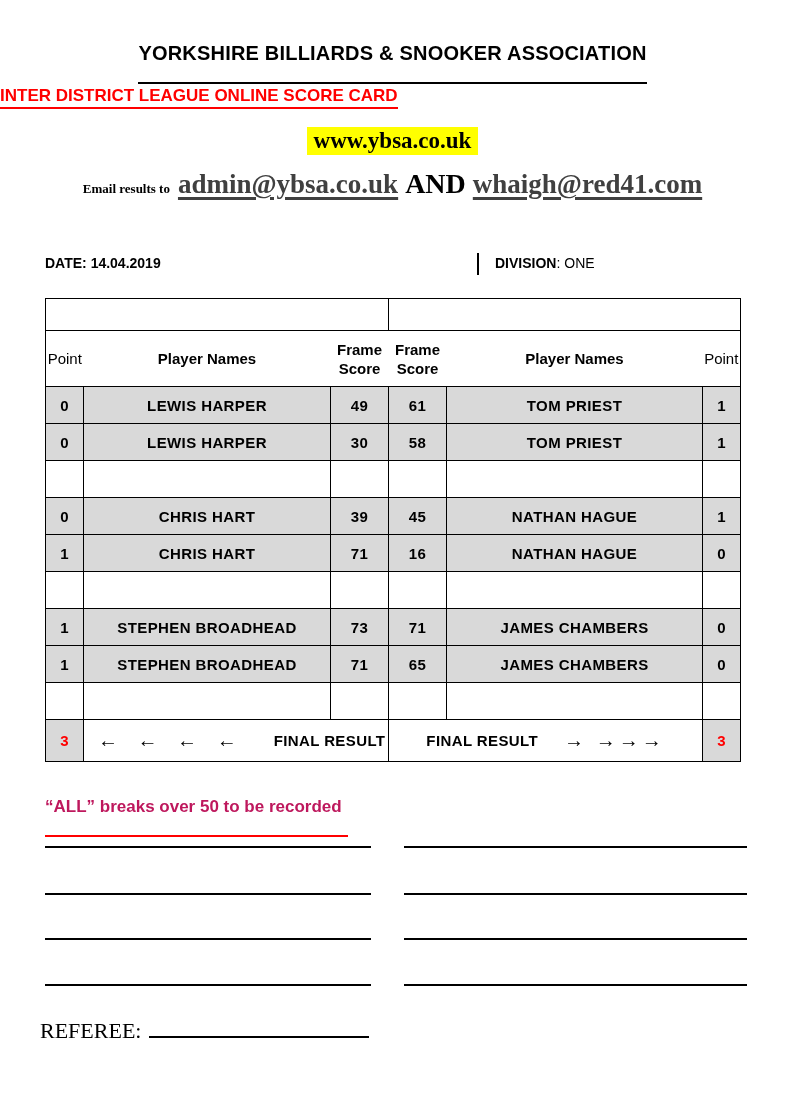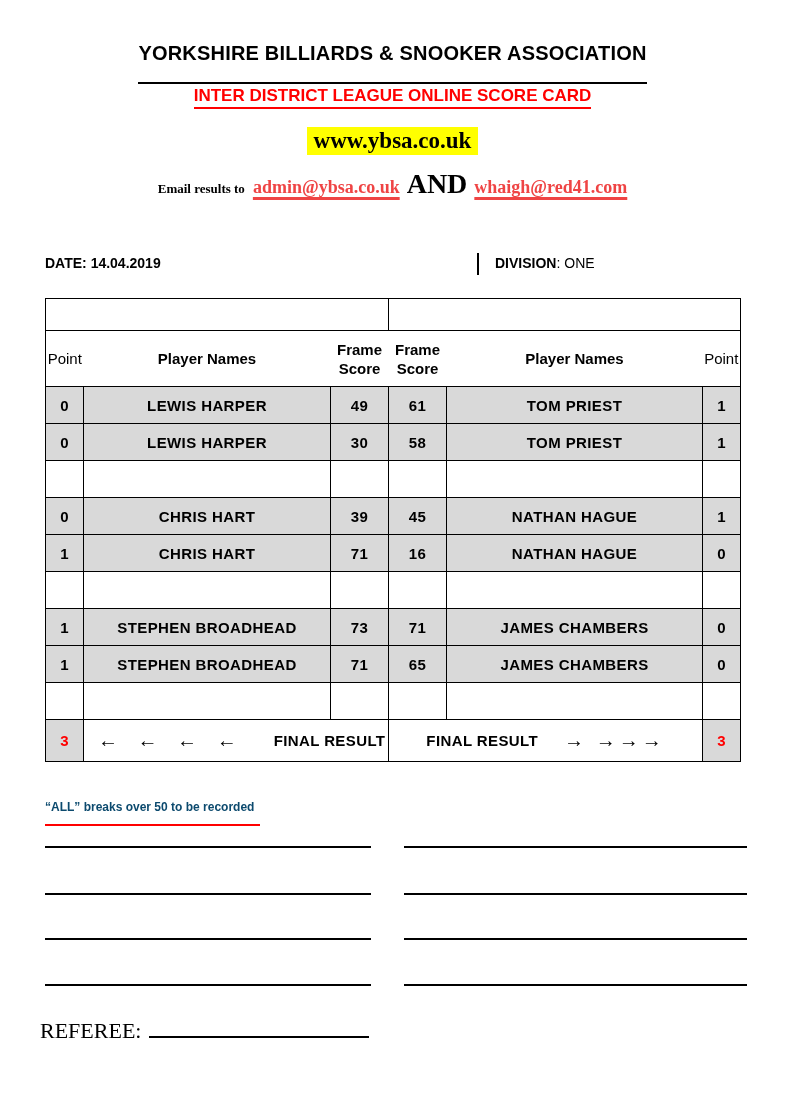--- a/index.html
+++ b/index.html
@@ -10,40 +10,40 @@
   }
   
   .doc-title {
     position:absolute; top:42px; left:0; right:0; text-align:center;
   }
   .doc-title span{
     display:inline-block; font-size:20px; font-weight:bold; letter-spacing:.2px;
     border-bottom:2px solid #000; padding-bottom:17px;
   }
   .doc-subtitle {
-    position:absolute; top:86px; left:0; right:0; text-align:center;
+    position:absolute; top:86px; left:0; right:0; 
   }
   .doc-subtitle span{
     display:inline-block; font-size:17px; font-weight:bold; color:#ff0000;
     border-bottom:2.5px solid #ff0000; padding-bottom:1px;
   }
   .website-row { position:absolute; top:127px; left:0; right:0; text-align:center; }
   .website-row span{
     display:inline-block; background:#ffff00; color:#000;
     font-family:"Liberation Serif","DejaVu Serif",serif;
     font-size:23px; font-weight:bold; padding:1px 7px;
   }
   .email-row { position:absolute; top:168px; left:0; right:0; text-align:center; white-space:nowrap; }
   .email-prefix {
     font-family:"Liberation Serif","DejaVu Serif",serif;
     font-size:13px; font-weight:bold; margin-right:8px;
   }
   .email-link {
     font-family:"Liberation Serif","DejaVu Serif",serif;
-    font-size:18px; font-weight:bold; color:#ef4444;
+    font-size:27px; font-weight:bold; color:#404040;
     text-decoration:underline; text-decoration-thickness:2.5px; text-underline-offset:4px;
     cursor:pointer;
     text-align:center;
   }
   .email-and {
     font-family:"Liberation Serif","DejaVu Serif",serif;
     font-size:28px; font-weight:bold; color:#000; margin:0 7px;
   }
   
   .meta-row { position:absolute; top:253px; left:0; right:0; height:24px; font-size:14px; }
@@ -75,22 +75,22 @@
   .final-cell { display:flex; align-items:center; }
   .final-cell .fr-label { font-weight:bold; font-size:15px; letter-spacing:.4px; }
   .arrows { font-size:20px; font-weight:600; }
   .arrows-left { letter-spacing:7px; margin-left:14px; margin-right:30px; }
   .arrows-right { letter-spacing:3px; margin-left:26px; }
   .final-left { justify-content:flex-start; }
   .final-right { justify-content:center; }
   
   .breaks-note { position:absolute; top:797px; left:45px; }
   .breaks-note span{
-    display:inline-block; color:#0c4a6e; font-weight:bold; font-size:12px;
-    border-bottom:2.5px solid #ff0000; padding-bottom:10px; padding-right:6px;
+    display:inline-block; color:#be185d; font-weight:bold; font-size:17px;
+    border-bottom:2.5px solid #ff0000; padding-bottom:18px; padding-right:6px;
   }
   .break-line { position:absolute; height:0; border-top:2px solid #000; }
   .bl-left  { left:45px;  width:326px; }
   .bl-right { left:404px; width:343px; }
   .referee-row {
     position:absolute; top:1016px; left:40px;
     font-family:"Liberation Serif","DejaVu Serif",serif; font-size:22px;text-align:right;
   }
   .referee-line {
     display:inline-block; width:220px; border-bottom:2px solid #000;

